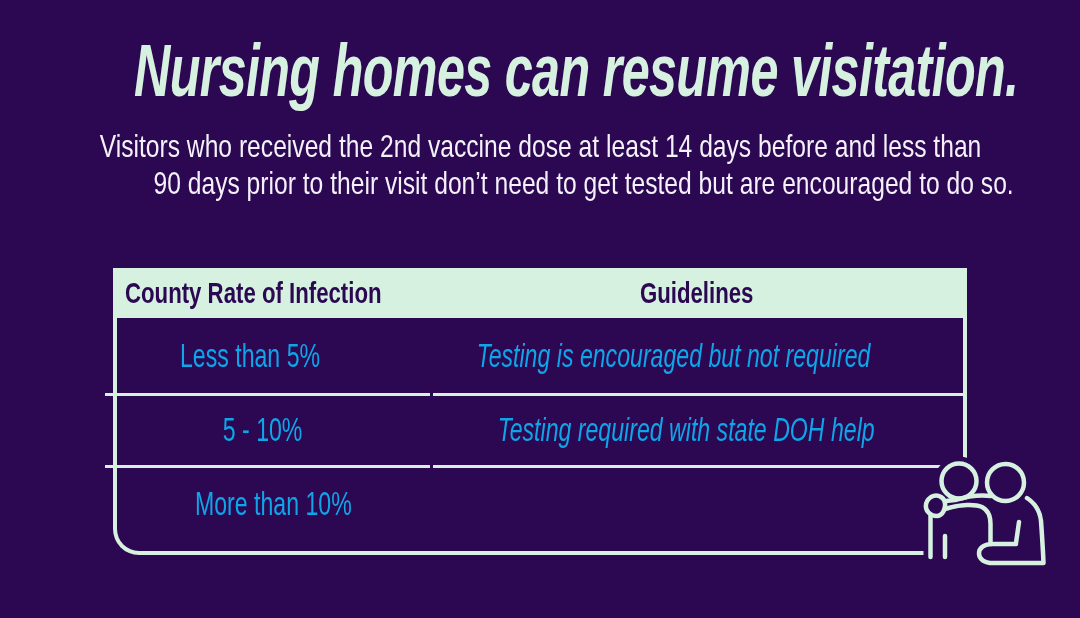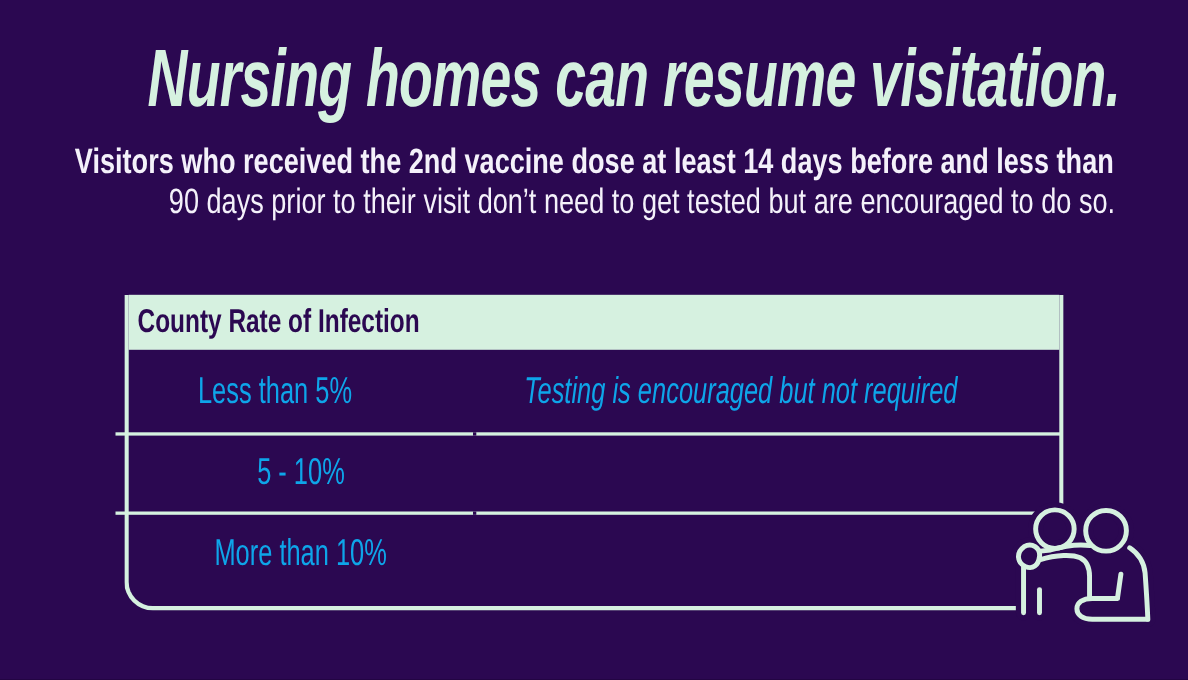--- a/index.html
+++ b/index.html
@@ -12,21 +12,21 @@
   .nowrap { white-space:nowrap; display:inline-block; }
 
   
   .title { top:34px;padding-left:36px; }
   .title .nowrap {
     color:#d6f1e0; font-size:74px; font-weight:bold; font-style:italic;
     letter-spacing:-1px; line-height:1;
     transform:scaleX(0.68); transform-origin:center;
   }
   
-  .sub1 { top:128px;font-weight:bold; }
+  .sub1 { top:128px; }
   .sub2 { top:165px;margin-left:44px; }
   .sub1 .nowrap, .sub2 .nowrap {
     color:#f4f1fa; font-size:32px; line-height:37px; letter-spacing:0;
     transform:scaleX(0.77); transform-origin:center;
   }
 
   
   .table-wrap {
     position:absolute; left:113px; top:268px; width:854px; height:287px;
     box-sizing:border-box;
@@ -85,34 +85,40 @@
   </div>
   <div class="centerline sub2">
     <span class="nowrap">90 days prior to their visit don’t need to get tested but are encouraged to do so.</span>
   </div>
 
   <div class="table-wrap">
     <div class="thead">
       <div class="th-left">
         <span class="nowrap">County Rate of Infection</span>
       </div>
+      <div class="th-right">
+        <span class="nowrap">Guidelines</span>
+      </div>
     </div>
 
     <div class="trow trow-1">
       <div class="td-rate">
         <span class="nowrap">Less than 5%</span>
       </div>
       <div class="td-guide">
         <span class="nowrap">Testing is encouraged but not required</span>
       </div>
     </div>
 
     <div class="trow trow-2">
       <div class="td-rate">
         <span class="nowrap">5 - 10%</span>
+      </div>
+      <div class="td-guide">
+        <span class="nowrap">Testing required with state DOH help</span>
       </div>
     </div>
 
     <div class="trow trow-3">
       <div class="td-rate">
         <span class="nowrap">More than 10%</span>
       </div>
     </div>
 
     <div class="divider divider-1">

